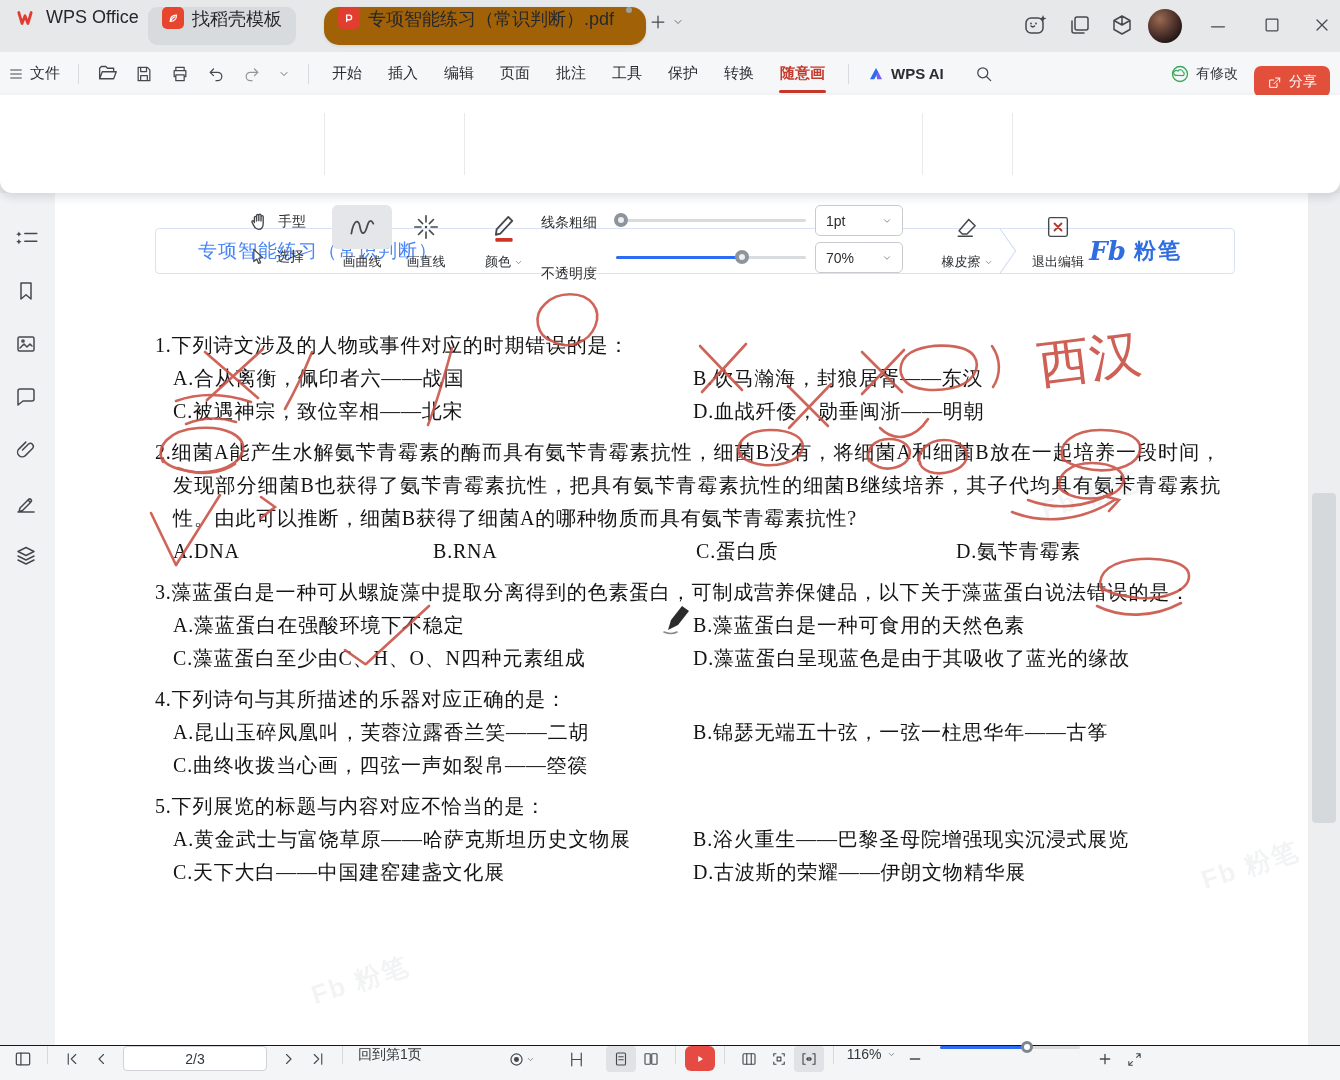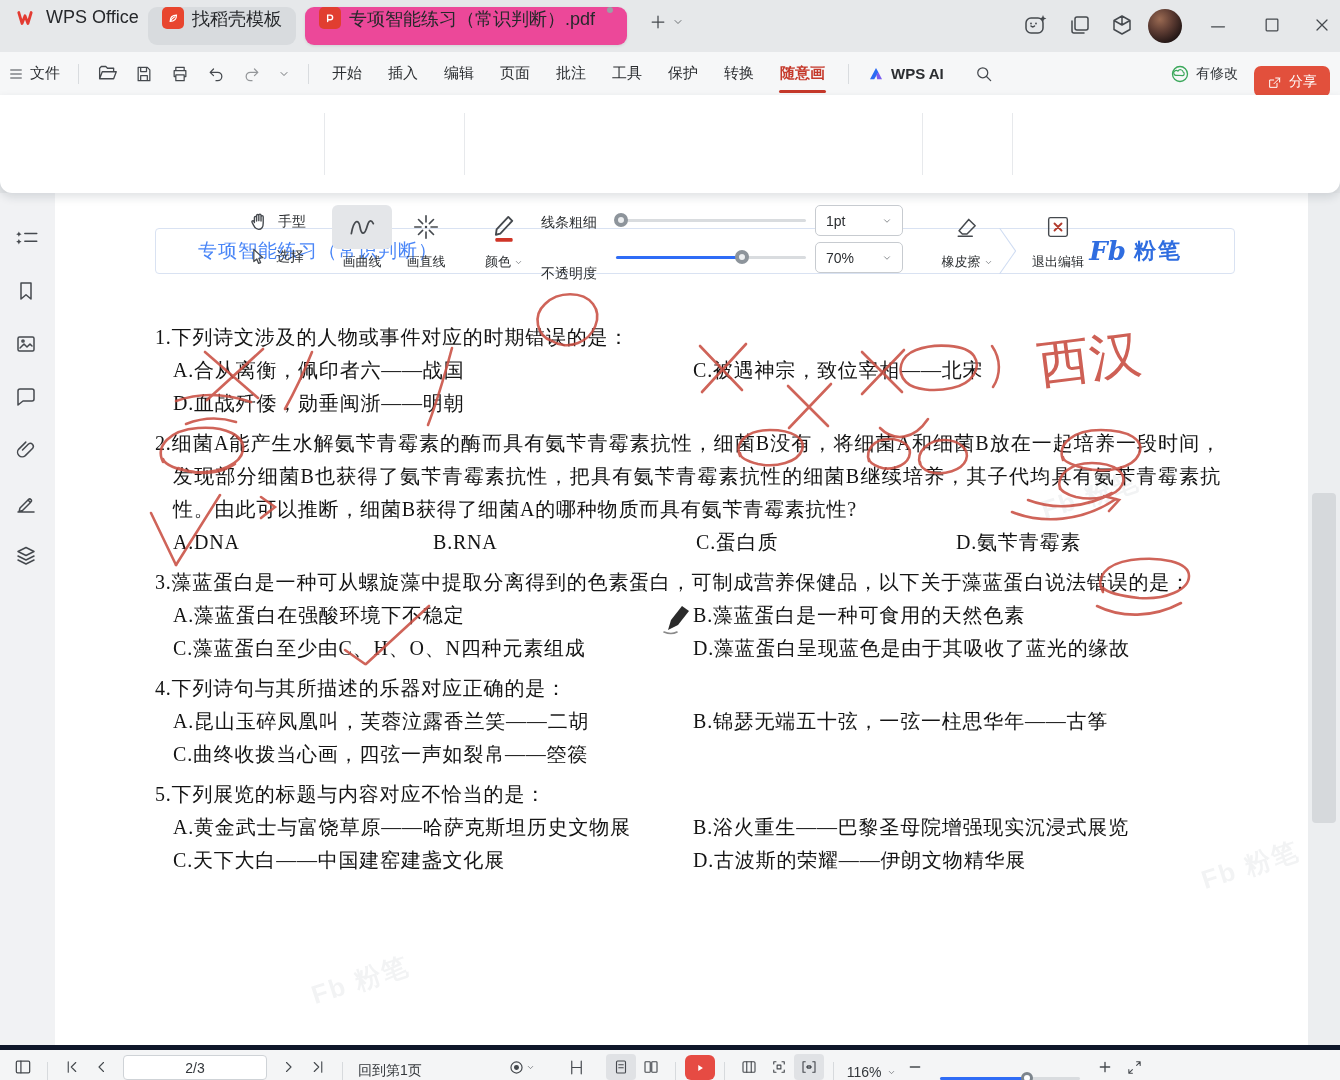--- a/index.html
+++ b/index.html
@@ -7,21 +7,21 @@
     font-family:"Liberation Sans", sans-serif; -webkit-font-smoothing:antialiased; }
   svg { display:block; }
   .ic { stroke:#45494e; fill:none; stroke-width:1.5; stroke-linecap:round; stroke-linejoin:round; }
 
   
   #tabbar { position:absolute; left:0; top:0; width:1340px; height:52px; background:#e6e8ea; }
   .tab { position:absolute; top:7px; height:38px; display:flex; gap:8px;
          border-radius:9px; padding:0 14px; font-size:18px; color:#26282b; cursor:default; }
   .tab.home { left:2px; }
   .tab.tpl  { left:148px; background:#d8dbde; }
-  .tab.active { left:305px; background:#ec4899; box-shadow:0 1px 3px rgba(0,0,0,.10); }
+  .tab.active { left:324px; background:#a16207; box-shadow:0 1px 3px rgba(0,0,0,.10);border-radius:15px; }
   .tab-dot { width:6px; height:6px; border-radius:50%; background:#9aa0a6; margin-left:4px; }
   .sq-ic { width:22px; height:22px; border-radius:5px; display:flex; align-items:center; justify-content:center; }
   .newtab { position:absolute; left:648px; top:12px; display:flex; align-items:center; gap:4px; }
   .winbtn { position:absolute; top:8px; width:36px; height:34px; display:flex; align-items:center; justify-content:center; }
   .avatar { position:absolute; left:1148px; top:9px; width:34px; height:34px; border-radius:50%;
             background:radial-gradient(circle at 35% 30%, #9a6a52 0%, #5c3b32 40%, #241716 75%, #140d0c 100%); }
 
   
   #menubar { position:absolute; left:0; top:52px; width:1340px; height:43px; background:#f6f7f8;
              display:flex; align-items:center; font-size:15px; color:#2b2e31; }
@@ -68,35 +68,35 @@
   .hdr-chev i, .hdr-chev b { position:absolute; left:10px; width:1px; height:32px; background:#cfdcf2; }
   .hdr-chev i { top:-6px; transform:rotate(-35deg); }
   .hdr-chev b { bottom:-6px; transform:rotate(35deg); }
   #brand { position:absolute; right:52px; display:flex; align-items:center; gap:8px; color:#2f6de0; }
   #brand .fb { font-family:"DejaVu Serif", serif; font-style:italic; font-weight:bold; font-size:26px; }
   #brand .nm { font-weight:bold; font-size:22px; letter-spacing:2px; }
 
   #questions { position:absolute; left:100px; top:128px; width:1066px;
       font-family:"Liberation Serif","DejaVu Serif",serif; font-size:20px; line-height:33px;
       color:#141414; letter-spacing:.8px; }
-  .q { margin-bottom:7px; }
+  .q { margin-bottom:7px;margin-top:8px; }
   .stem { text-align:justify; padding-left:18px; text-indent:-18px; }
   .opts { display:grid; padding-left:18px; }
   .opts.two { grid-template-columns:520px 1fr; }
   .opts.four { grid-template-columns:260px 263px 260px 1fr; }
 
   .watermark { position:absolute; transform:rotate(-18deg); color:rgba(40,50,60,.06);
       font-weight:bold; font-size:26px; letter-spacing:2px; white-space:nowrap; }
 
   
   #anno { position:absolute; left:0; top:0; width:1340px; height:1080px; pointer-events:none; z-index:40; }
 
   
   #statusbar { position:absolute; left:0; top:1045px; width:1340px; height:35px; background:#f4f5f6;
-      border-top:5px solid #0f172a; display:flex; align-items:flex-end; font-size:14px; color:#33373b; }
+      border-top:1px solid #0f172a; display:flex; align-items:flex-start; font-size:14px; color:#33373b; }
   .st-sep { width:1px; height:18px; background:#d7dadd; margin:0 9px; }
   .st-ic { width:30px; height:26px; display:flex; align-items:center; justify-content:center; border-radius:4px; }
   .st-ic.sel { background:#e0e2e5; }
   #pagebox { width:144px; height:25px; background:#fff; border:1px solid #cfd3d7; border-radius:4px;
       display:flex; align-items:center; justify-content:center; margin:0 6px; }
   #playbtn { width:30px; height:25px; background:#e64b43; border-radius:6px; display:flex; align-items:center; justify-content:center; }
   #zoom-slider { position:relative; width:140px; height:3px; background:#d9dcdf; border-radius:2px; margin:0 10px; }
   #zoom-slider .fill { position:absolute; left:0; width:60%; height:3px; background:#2f6cf6; border-radius:2px; }
   #zoom-slider .thumb { position:absolute; left:58%; top:-5px; width:12px; height:12px; border-radius:50%;
       background:#fff; border:3px solid #7d858d; }
@@ -403,20 +403,21 @@
       <span class="fb">Fb</span>
       <span class="nm">粉笔</span>
     </span>
   </div>
 
   <div id="questions">
     <div class="q">
       <div class="stem">1.下列诗文涉及的人物或事件对应的时期错误的是：</div>
       <div class="opts two">
         <span>A.合从离衡，佩印者六——战国</span>
+        <span>B.饮马瀚海，封狼居胥——东汉</span>
         <span>C.被遇神宗，致位宰相——北宋</span>
         <span>D.血战歼倭，勋垂闽浙——明朝</span>
       </div>
     </div>
     <div class="q">
       <div class="stem">2.细菌A能产生水解氨苄青霉素的酶而具有氨苄青霉素抗性，细菌B没有，将细菌A和细菌B放在一起培养一段时间，发现部分细菌B也获得了氨苄青霉素抗性，把具有氨苄青霉素抗性的细菌B继续培养，其子代均具有氨苄青霉素抗性。由此可以推断，细菌B获得了细菌A的哪种物质而具有氨苄青霉素抗性?</div>
       <div class="opts four">
         <span>A.DNA</span>
         <span>B.RNA</span>
         <span>C.蛋白质</span>

